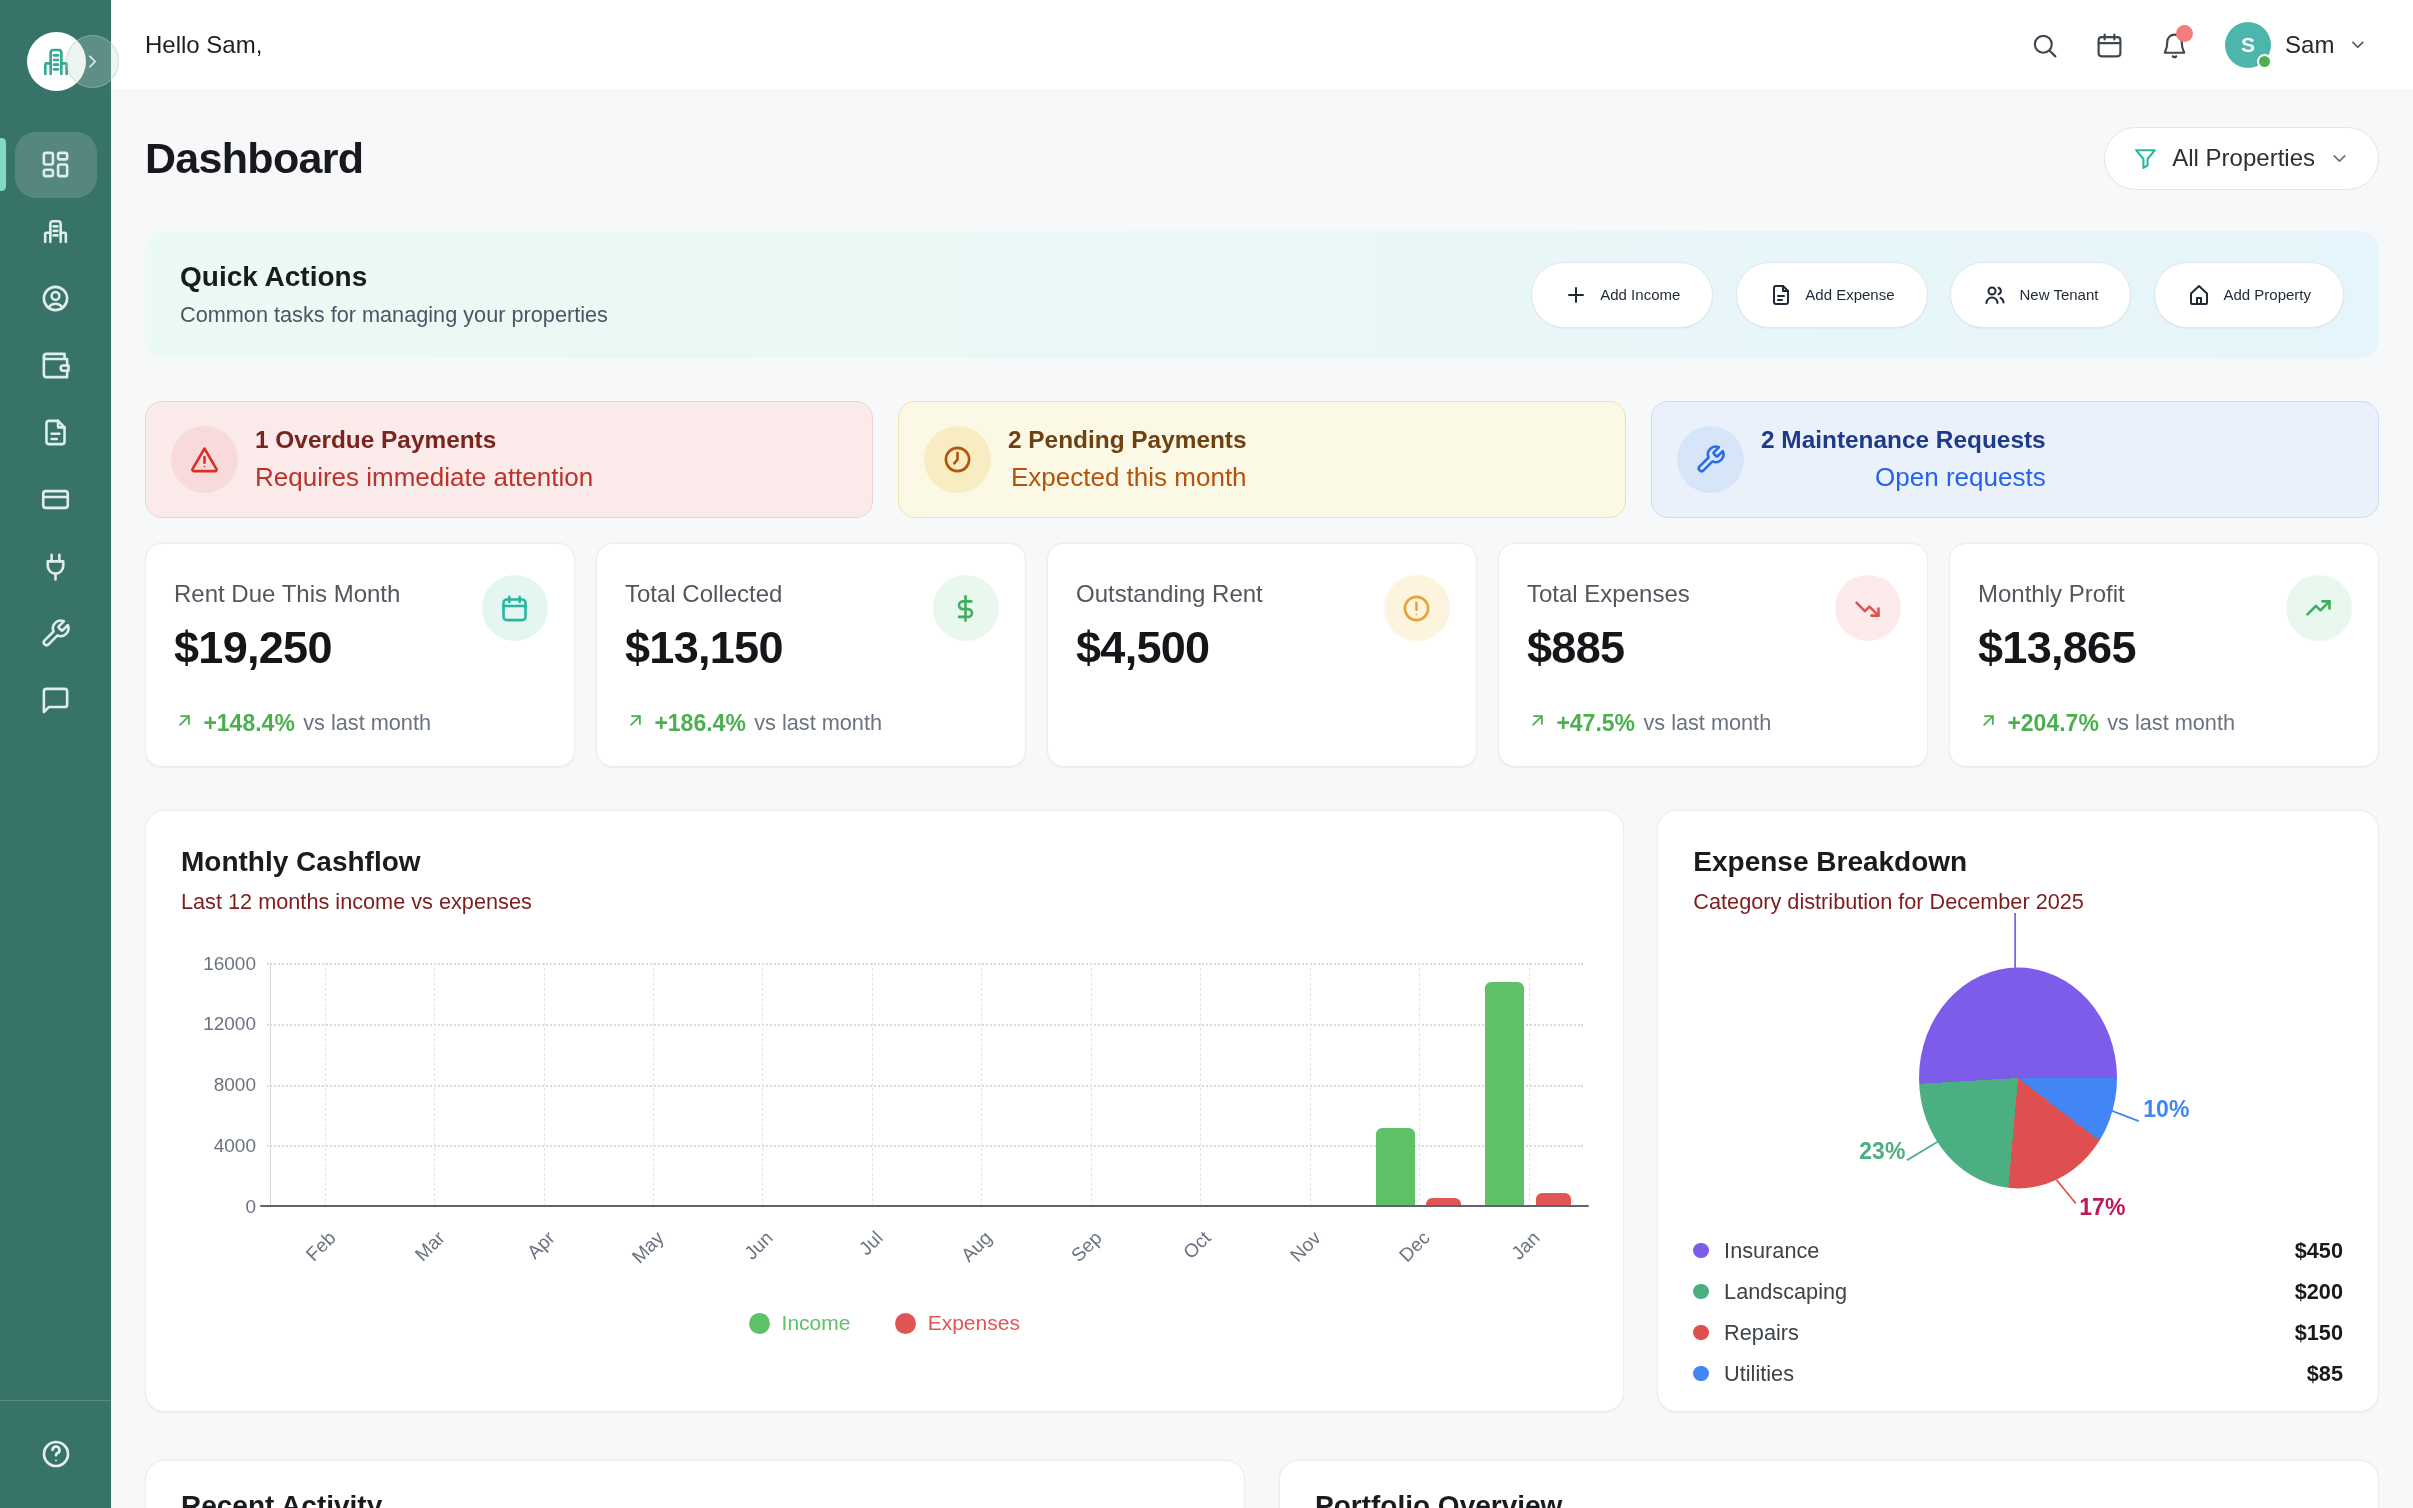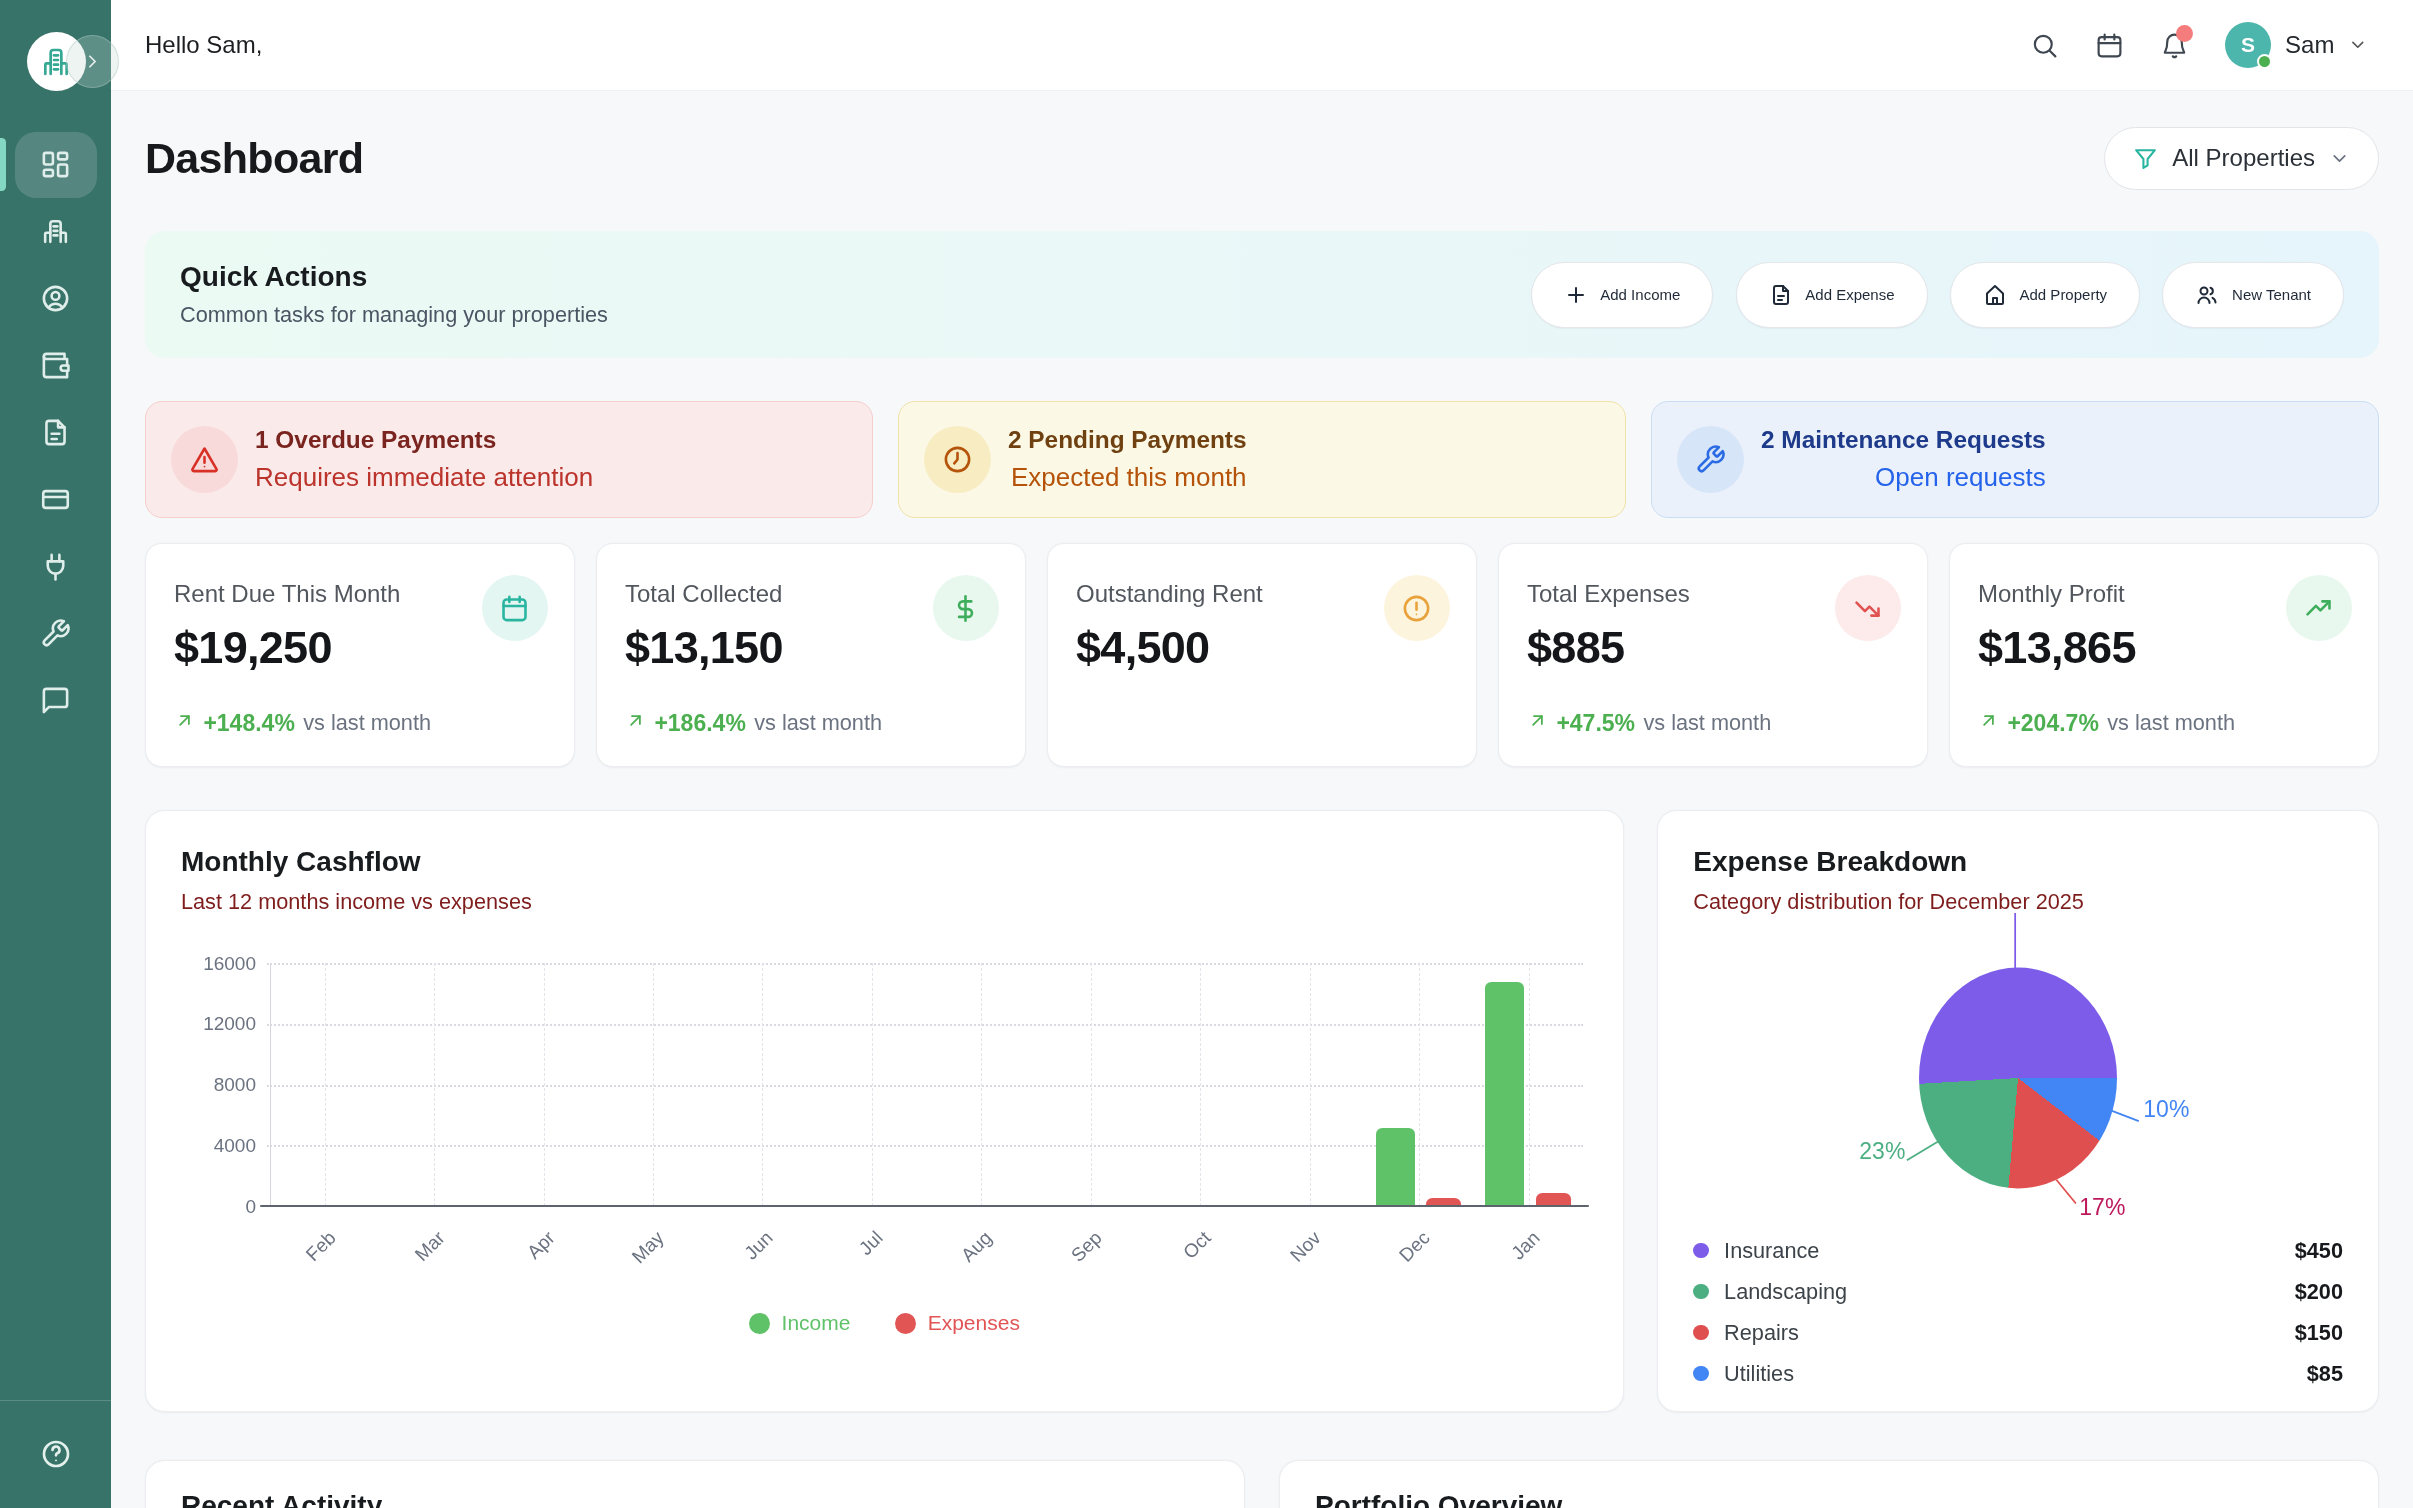--- a/index.html
+++ b/index.html
@@ -103,21 +103,21 @@
   .bar { position:absolute; bottom:0; border-radius:6.3px 6.3px 0 0; }
   .xaxis { position:absolute; left:-9.8px; right:-5.6px; bottom:-1.4px; height:2.8px; background:#5d646d; border-radius:1.4px; }
   .cf-legend { position:absolute; left:0; right:0; top:500px; display:flex; justify-content:center; gap:45px; }
   .leg-item { display:flex; align-items:center; gap:11.2px; font-size:21px;justify-content:center; }
   .leg-dot { width:21px; height:21px; border-radius:50%; }
   .leg-income { color:#5fc268; } .leg-expense { color:#e25555; }
 
   
   .pie { position:absolute; left:261px; top:168px; width:198px; height:198px; border-radius:50%; transform:scaleY(1.115); }
   .pie-lines { position:absolute; left:0; top:0; width:722px; height:602px; pointer-events:none; }
-  .callout { position:absolute; font-size:23px; font-weight:400; }
+  .callout { position:absolute; font-size:23px; font-weight:700; }
   .eb-legend { position:absolute; left:35px; right:35px; top:419px; }
   .eb-row { height:41px; display:flex; align-items:center; gap:15.4px; }
   .eb-dot { width:15.4px; height:15.4px; border-radius:50%; flex:none; }
   .eb-label { font-size:21.7px; color:#3c4349; }
   .eb-value { margin-left:auto; font-size:21.7px; font-weight:600; color:#17191c; }
 
   
   .bottom-row { margin-top:48px; display:flex; gap:34px; }
   .bottom-card { flex:1; height:154px; background:#fff; border:0.7px solid #ebedf0; border-radius:19.6px; box-shadow:0 0.7px 2.1px rgba(16,24,40,.05); padding:29px 35px; }
   .bottom-title { font-size:28px; font-weight:700; color:#191c1f; }
@@ -325,36 +325,36 @@
               <path d="M14 3v5h5"></path>
               <line x1="9" y1="13" x2="15" y2="13"></line>
               <line x1="9" y1="17" x2="13" y2="17"></line>
             </svg>
           </span>
         <span>Add Expense</span>
       </button>
       <button class="qa-btn">
         <span>
             <svg class="ic" viewBox="0 0 24 24" width="24" height="24">
-              <path d="M4 10.5 12 3l8 7.5V20a1 1 0 0 1-1 1H5a1 1 0 0 1-1-1Z"></path>
-              <path d="M10 21v-6h4v6"></path>
-            </svg>
-          </span>
-        <span>Add Property</span>
+              <circle cx="9" cy="8" r="3.5"></circle>
+              <path d="M3.5 20a5.5 5.5 0 0 1 11 0"></path>
+              <path d="M15.5 4.7a3.5 3.5 0 0 1 0 6.6"></path>
+              <path d="M17.5 14.8a5.5 5.5 0 0 1 3 4.7"></path>
+            </svg>
+          </span>
+        <span>New Tenant</span>
       </button>
       <button class="qa-btn">
         <span>
             <svg class="ic" viewBox="0 0 24 24" width="24" height="24">
-              <circle cx="9" cy="8" r="3.5"></circle>
-              <path d="M3.5 20a5.5 5.5 0 0 1 11 0"></path>
-              <path d="M15.5 4.7a3.5 3.5 0 0 1 0 6.6"></path>
-              <path d="M17.5 14.8a5.5 5.5 0 0 1 3 4.7"></path>
-            </svg>
-          </span>
-        <span>New Tenant</span>
+              <path d="M4 10.5 12 3l8 7.5V20a1 1 0 0 1-1 1H5a1 1 0 0 1-1-1Z"></path>
+              <path d="M10 21v-6h4v6"></path>
+            </svg>
+          </span>
+        <span>Add Property</span>
       </button>
     </div>
   </section>
 
   <section class="alert-row">
     <div class="alert-card alert-overdue">
       <div class="alert-icon">
         <svg class="ic" viewBox="0 0 24 24" width="31" height="31">
             <path d="M12 3.5 2.7 19.4a1.1 1.1 0 0 0 .95 1.6h16.7a1.1 1.1 0 0 0 .95-1.6Z"></path>
             <line x1="12" y1="10" x2="12" y2="14.5"></line>

